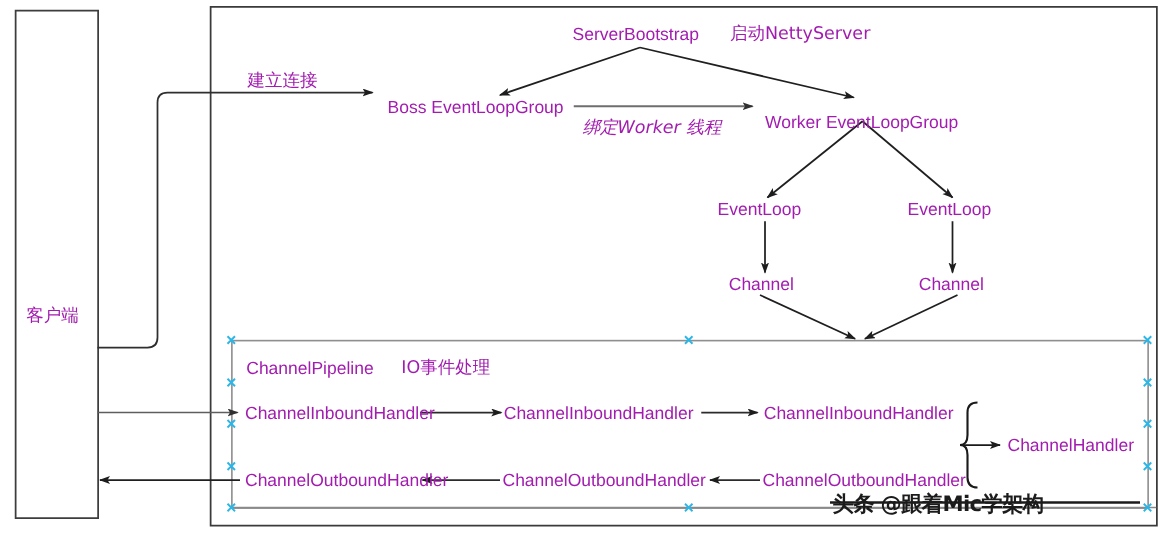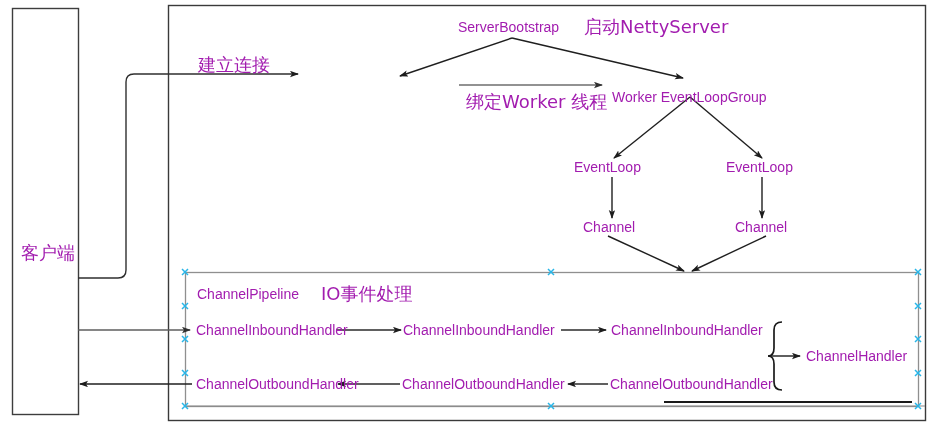--- a/index.html
+++ b/index.html
@@ -28,21 +28,21 @@
   .lbl {
     position: absolute;
     color: #a21caf;
     font-size: 14px;
     line-height: 14px;
     white-space: nowrap;
     font-family: "Liberation Sans", "DejaVu Sans", sans-serif;
   }
   .lbl.cn {
     font-family: "DejaVu Sans", "Liberation Sans", sans-serif;
-    font-size: 18px;
+    font-size: 14px;
     text-align: right;
   }
   .watermark {
     position: absolute;
     color: #1b1b1b;
     font-size: 17px;
     font-weight: bold;
     white-space: nowrap;
     font-family: "DejaVu Sans", "Liberation Sans", sans-serif;
     letter-spacing: -0.5px;
@@ -149,24 +149,25 @@
   </svg>
 
   <div class="lbl cn" style="left:21px; top:206px;margin-top:40px;">客户端</div>
 
   <div class="lbl cn" style="left:198px; top:58px;">建立连接</div>
 
   <div class="lbl" style="left:458px; top:20px;">ServerBootstrap</div>
 
   <div class="lbl cn" style="left:584px; top:20px;">启动NettyServer</div>
 
+  <div class="lbl" style="left:310px; top:78px;">Boss EventLoopGroup</div>
 
   <div class="lbl" style="left:612px; top:78px;margin-top:12px;">Worker EventLoopGroup</div>
 
-  <div class="lbl cn" style="left:466px; top:95px;">绑定Worker 线程</div>
+  <div class="lbl cn" style="left:466px; top:95px;font-style:italic;">绑定Worker 线程</div>
 
   <div class="lbl" style="left:574px; top:160px;">EventLoop</div>
 
   <div class="lbl" style="left:726px; top:160px;">EventLoop</div>
 
   <div class="lbl" style="left:583px; top:220px;">Channel</div>
 
   <div class="lbl" style="left:735px; top:220px;">Channel</div>
 
   <div class="lbl" style="left:197px; top:287px;">ChannelPipeline</div>
@@ -180,14 +181,15 @@
   <div class="lbl" style="left:611px; top:323px;">ChannelInboundHandler</div>
 
   <div class="lbl" style="left:196px; top:377px;">ChannelOutboundHandler</div>
 
   <div class="lbl" style="left:402px; top:377px;">ChannelOutboundHandler</div>
 
   <div class="lbl" style="left:610px; top:377px;">ChannelOutboundHandler</div>
 
   <div class="lbl" style="left:806px; top:349px;">ChannelHandler</div>
 
+  <div class="watermark" style="left:666px; top:392px;">头条 @跟着Mic学架构</div>
 
 </div>
 
 </body></html>

